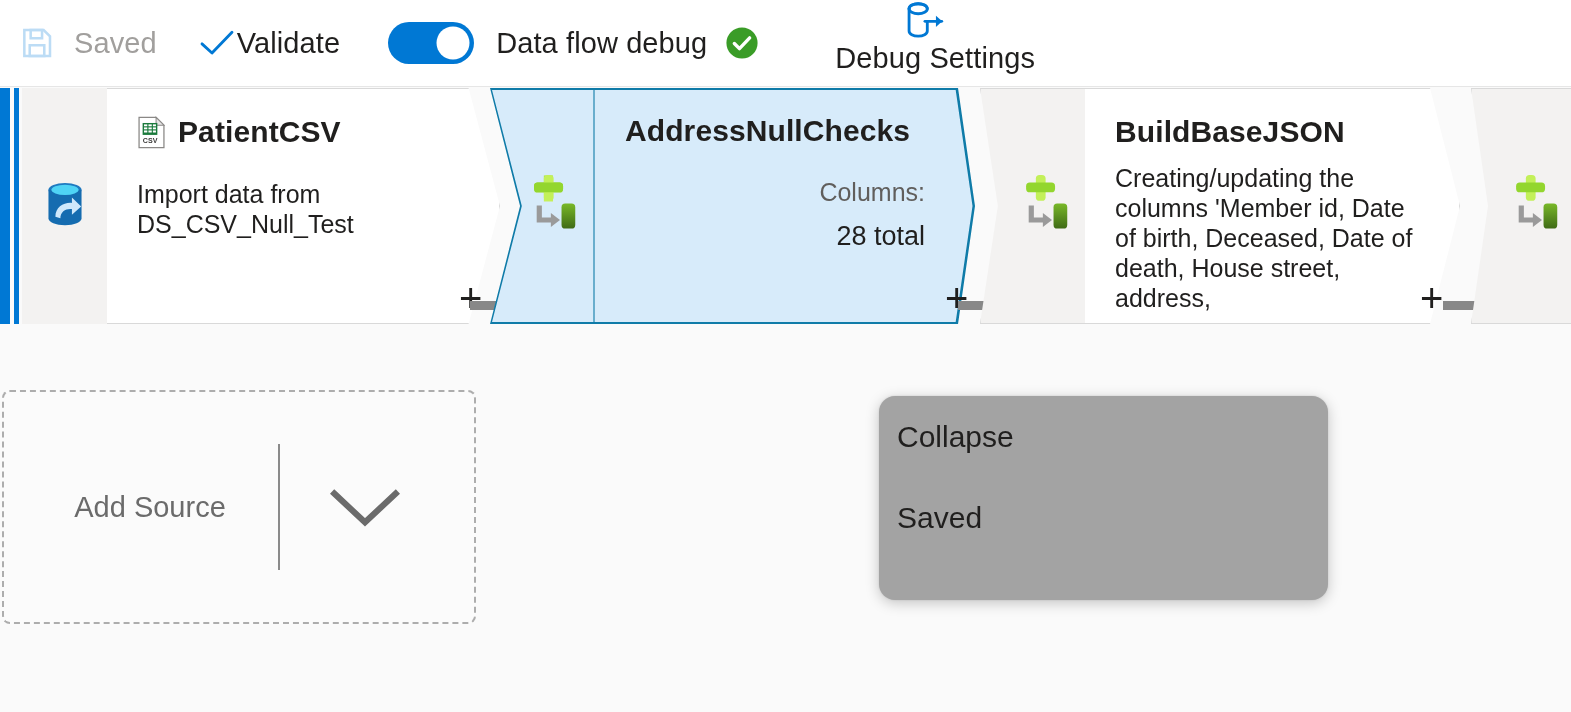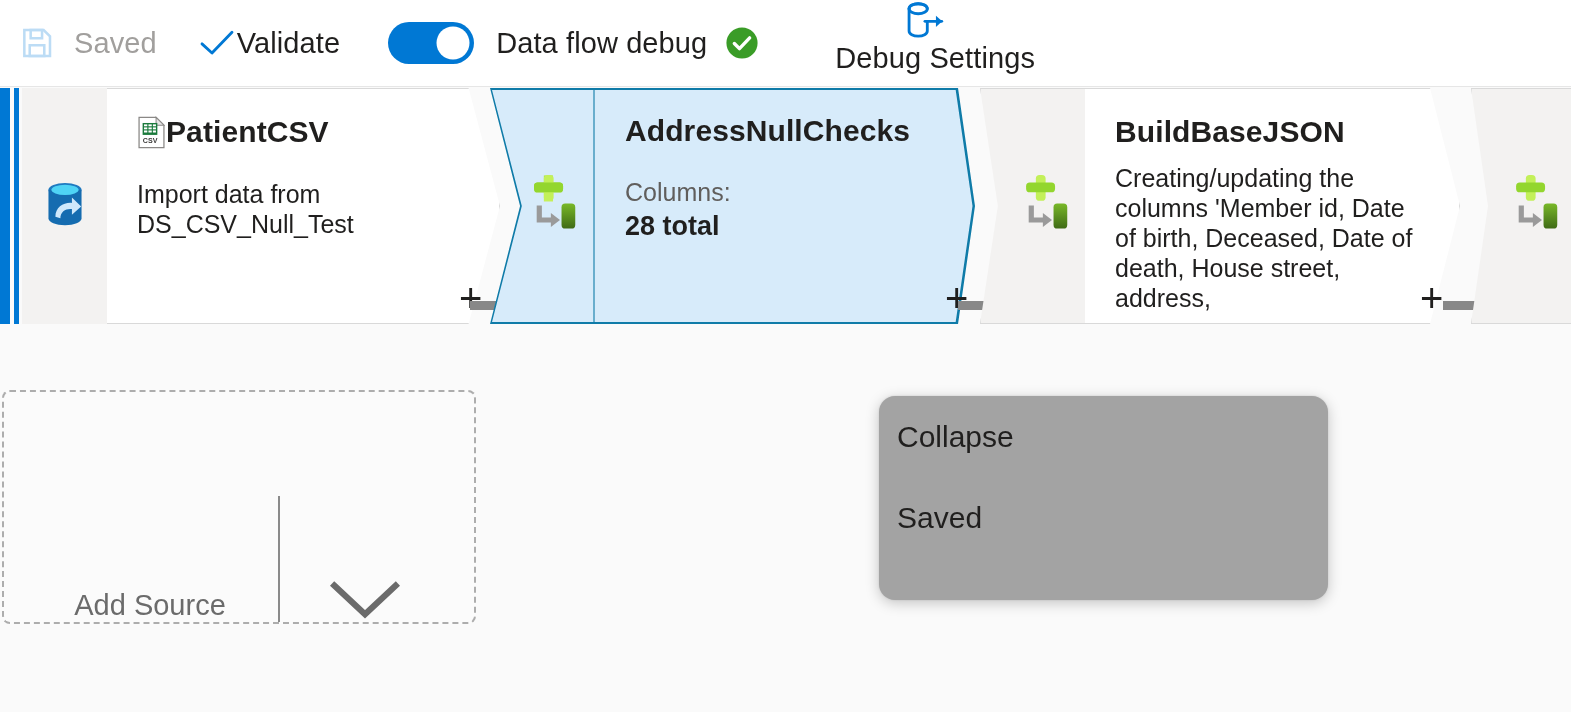--- a/index.html
+++ b/index.html
@@ -53,43 +53,43 @@
   }
 
   
   .nbody{
     position:absolute; top:0; height:236px;
     box-sizing:border-box;
     padding:26px 30px 0 30px;
   }
   .ntitle{
     font-size:30px; font-weight:700; letter-spacing:.1px;
-    display:flex; align-items:center; 
+    display:flex; align-items:center; gap:12px;
     white-space:nowrap;
   }
   .ndesc{
     margin-top:30px; font-size:25px; line-height:1.20; color:#201f1e;
     font-weight:400;
   }
   .ncols-label{ margin-top:30px; font-size:25px; color:#605e5c; }
-  .ncols-val{ font-size:27px; font-weight:700; margin-top:4px; }
+  .ncols-val{ font-size:27px; font-weight:400; margin-top:14px; }
 
   .plus{
     position:absolute; font-size:40px; line-height:1; color:#201f1e;
     font-weight:400;
   }
 
   .connector{ position:absolute; height:9px; background:#888; }
 
   
   .add-source{
     position:absolute; left:2px; top:302px; width:470px; height:230px;
     border:2px dashed #adadad; border-radius:8px;
     background:#fbfbfb;
-    display:flex; align-items:flex-end; justify-content:center;
+    display:flex; align-items:center; justify-content:center;
   }
   .add-source-label{
     font-size:29px; color:#6b6b6b; padding-right:52px;
   }
   .as-divider{ width:2px; height:126px; background:#8a8a8a; }
   .as-chev{ margin-left:46px; }
 
   
   .ctxmenu{
     position:absolute; left:879px; top:308px; width:449px; height:204px;
@@ -210,21 +210,21 @@
           </span>
           <span>PatientCSV</span>
         </div>
         <div class="ndesc">Import data from DS_CSV_Null_Test</div>
       </div>
       <span class="plus" style="left:437px; top:190px;">+</span>
     </div>
 
     <div class="connector" style="left:470px; top:213px; width:42px;"></div>
 
-    <div class="node" style="left:490px; width:485px;">
+    <div class="node" style="left:490px; width:485px;text-align:right;">
 
       <div style="position:absolute;left:0;top:0;width:485px;height:236px;
                   background:#0f7ba8;
                   clip-path:polygon(0 0, 96.5% 0, 100% 50%, 96.5% 100%, 0 100%, 6.2% 50%);"></div>
       <div style="position:absolute;left:2px;top:2px;width:481px;height:232px;
                   background:#d7ebfa;
                   clip-path:polygon(0 0, 96.4% 0, 99.9% 50%, 96.4% 100%, 0 100%, 6.2% 50%);"></div>
 
       <div style="position:absolute;left:103px;top:2px;width:2px;height:232px;background:#0f7ba8;opacity:.55;"></div>
       <div class="gutter" style="left:22px; width:82px;">

